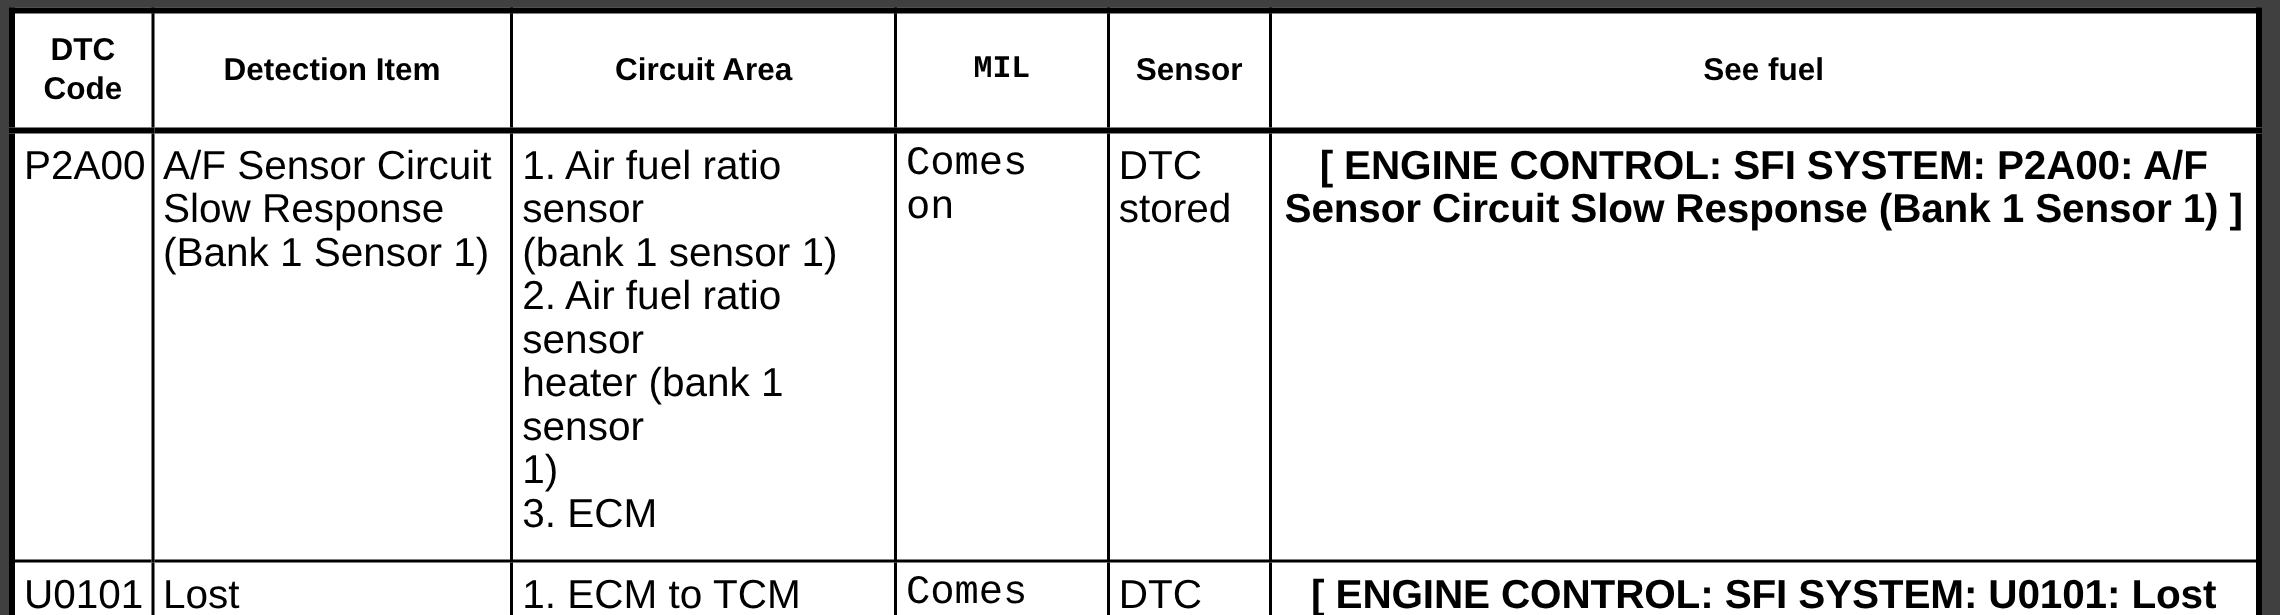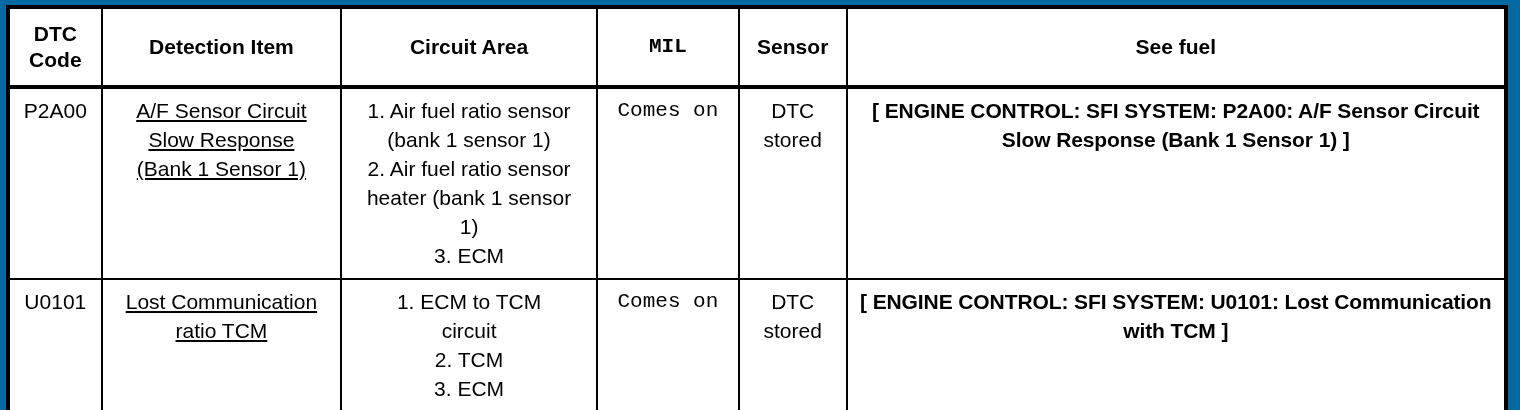--- a/index.html
+++ b/index.html
@@ -12,21 +12,21 @@
     height: 410px;
     font-family: "Liberation Sans", sans-serif;
     color: #000000;
     overflow: hidden;
   }
 
   .page {
     position: relative;
     width: 1520px;
     height: 410px;
-    background: #0369a1;
+    background: #404040;
   }
 
   .dtc-table {
     position: absolute;
     left: 6px;
     top: 5px;
     width: 1502px;
     border-collapse: collapse;
     table-layout: fixed;
     background: #ffffff;
@@ -55,41 +55,40 @@
     line-height: 26px;
     height: 68px;
     padding: 4px 4px;
   }
 
   .dtc-table tbody tr + tr td {
     border-top: 2px solid #000000;
   }
 
   .dtc-table tbody td {
-    font-size: 21px;
+    font-size: 27px;
     line-height: 29px;
-    padding: 7px 6px 4px 6px;
-    text-align: center;
+    padding: 7px 6px 16px 6px;
   }
 
   .cell-inner {
     display: block;
     white-space: pre-line;
   }
 
   
   .col-dtc      { width: 93px; }
   .col-detect   { width: 238px; }
   .col-trouble  { width: 254px; }
   .col-mil      { width: 141px; font-family: Liberation Mono, monospace; }
   .col-memory   { width: 107px; }
   .col-seepage  { width: 655px; }
 
   td.col-dtc    { padding-left: 8px; }
-  td.col-detect { padding-left: 9px; text-decoration: underline; }
+  td.col-detect { padding-left: 9px; }
   td.col-trouble{ padding-left: 9px; margin-left: 33px; }
   td.col-mil    { padding-left: 9px; }
   td.col-memory { padding-left: 9px; }
 
   td.col-seepage {
     text-align: center;
     font-weight: bold;
     line-height: 30px;
     padding-left: 10px;
     padding-right: 10px;

